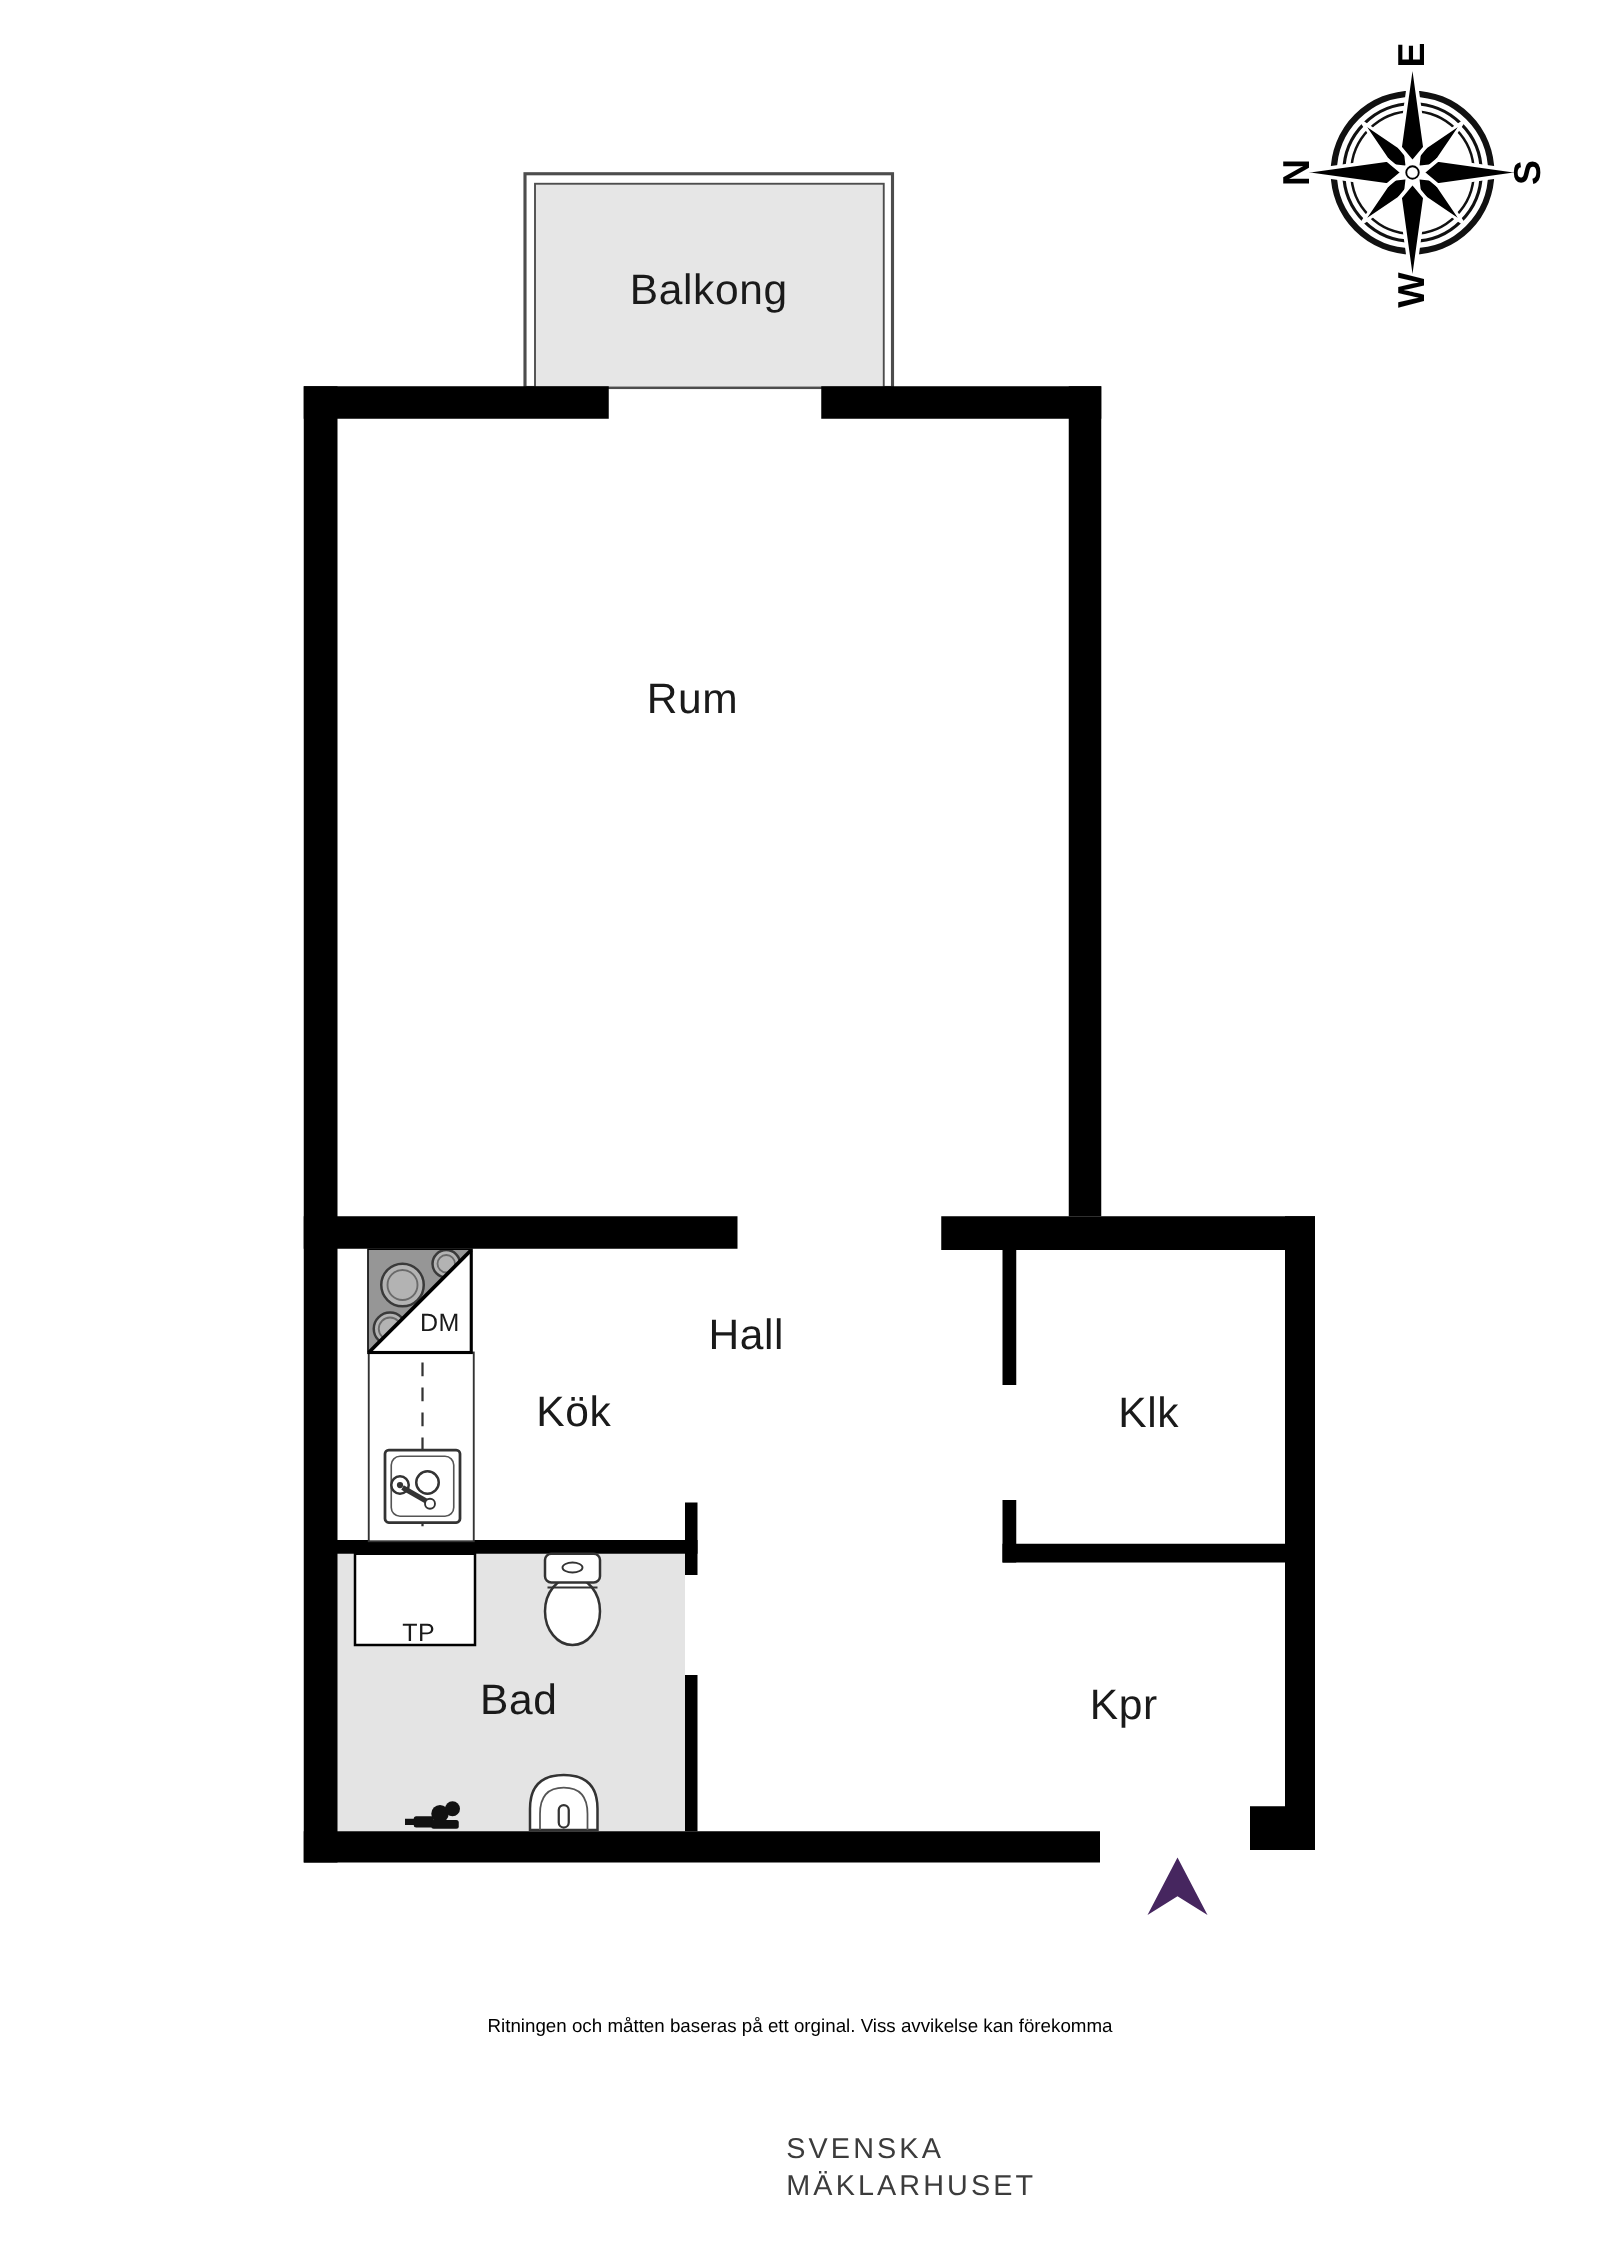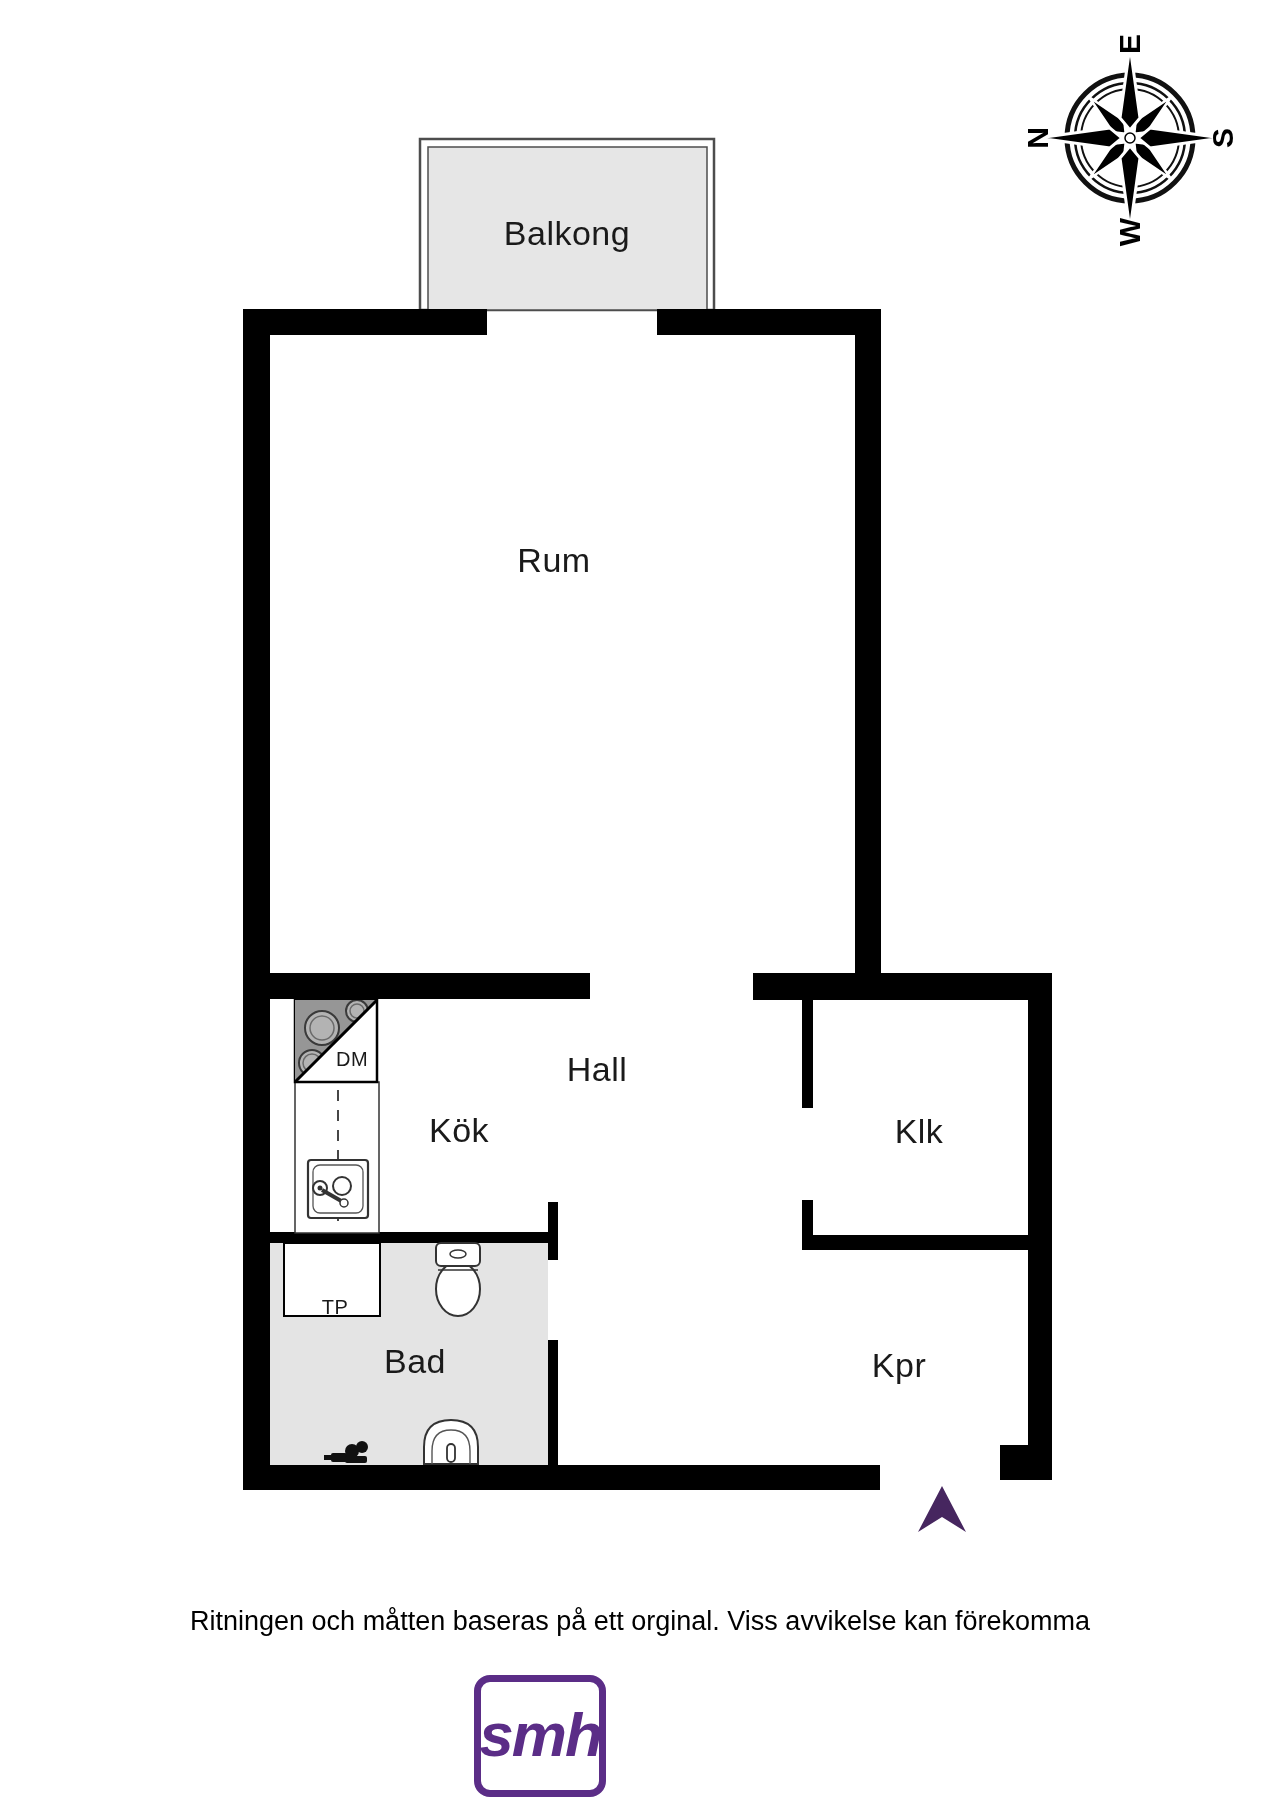--- a/index.html
+++ b/index.html
@@ -24,21 +24,21 @@
     font-size:34px;color:var(--ink);white-space:nowrap;letter-spacing:0.5px;
   }
   .lbl.small{font-size:20px;}
   .compass-letter{
     position:absolute;width:44px;height:44px;line-height:44px;text-align:center;
     font-size:30px;font-weight:bold;color:#000;
     transform:translate(-50%,-50%) rotate(-90deg);
   }
   .disclaimer{
     position:absolute;left:640px;top:1621px;transform:translate(-50%,-50%);
-    font-size:27px;color:#000;white-space:nowrap;text-align:center;
+    font-size:15px;color:#000;white-space:nowrap;text-align:center;
   }
   .logo-box{
     position:absolute;left:474px;top:1675px;width:118px;height:108px;
     border:7px solid var(--purple);border-radius:16px;
     display:flex;align-items:center;justify-content:center;
   }
   .logo-mark{
     font-size:62px;font-weight:bold;font-style:italic;color:var(--purple);
     letter-spacing:-2px;transform:translateY(-2px);
   }
@@ -172,17 +172,18 @@
   <div class="lbl small" style="left:352px;top:1059px;">DM</div>
   <div class="lbl small" style="left:335px;top:1279px;margin-top:28px;">TP</div>
 
   <div class="compass-letter" style="left:1130px;top:44px;">E</div>
   <div class="compass-letter" style="left:1038px;top:138px;">N</div>
   <div class="compass-letter" style="left:1223px;top:138px;">S</div>
   <div class="compass-letter" style="left:1130px;top:232px;">W</div>
 
   <div class="disclaimer">Ritningen och måtten baseras på ett orginal. Viss avvikelse kan förekomma</div>
 
-  <div class="logo-box">
-    <span class="logo-mark">smh</span>
+  <div class="logo-text">
+    <div>SVENSKA</div>
+    <div>MÄKLARHUSET</div>
   </div>
 
 </div>
 
 </body></html>

